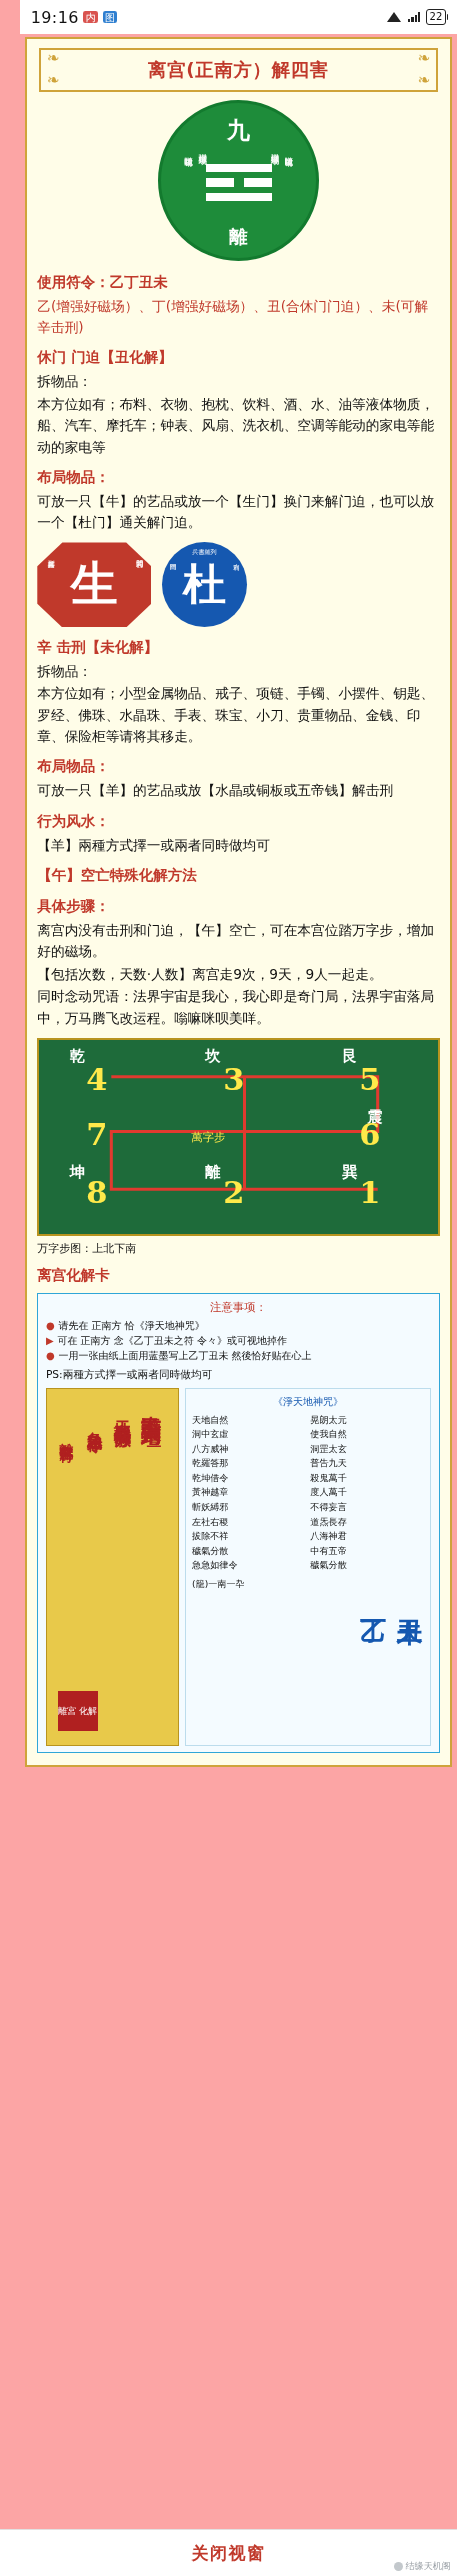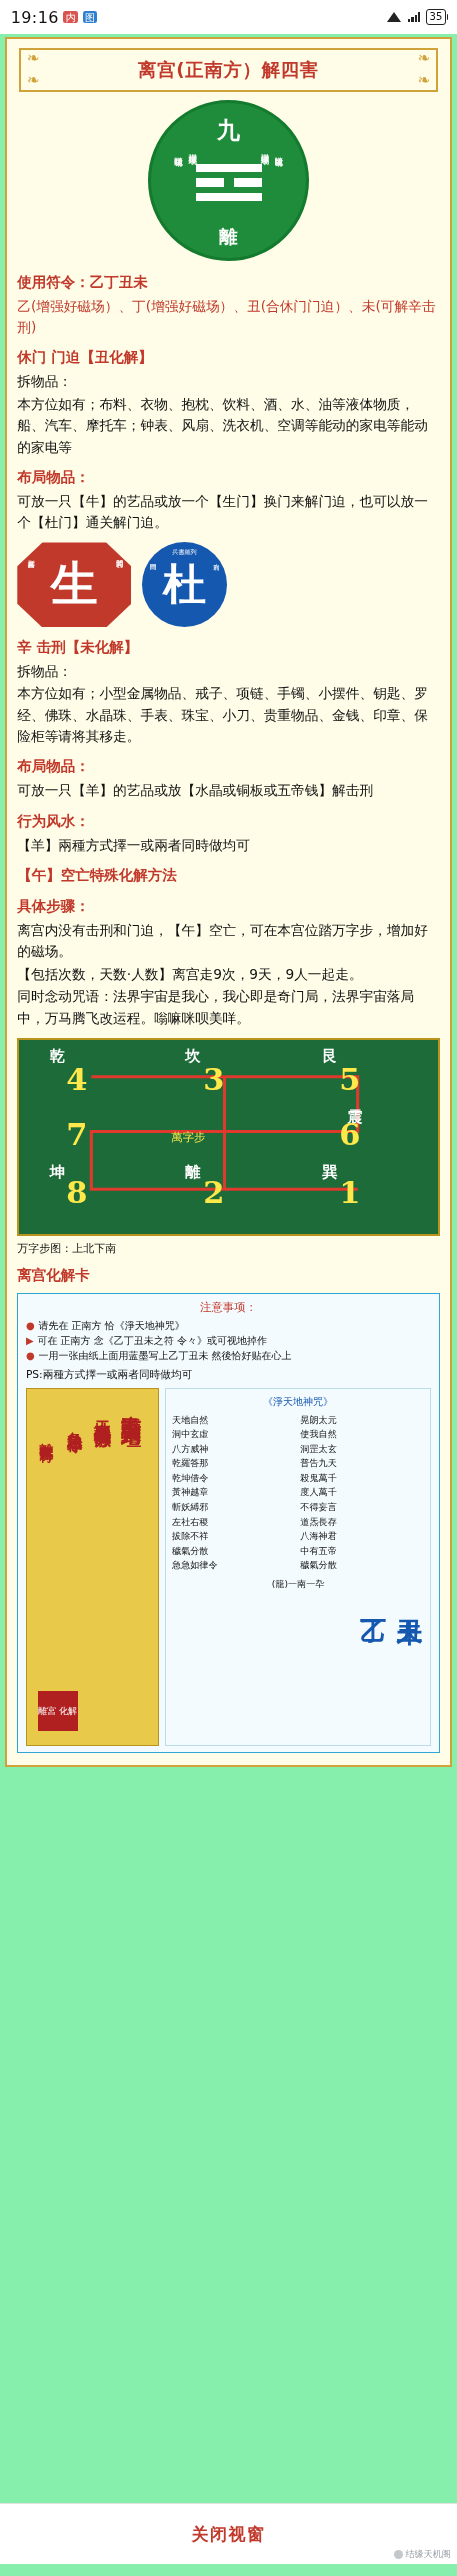--- a/index.html
+++ b/index.html
@@ -4,22 +4,23 @@
 <style>
   * { box-sizing: border-box; margin: 0; padding: 0; }
   body {
     width: 457px;
     background: #ffffff;
     font-family: "DejaVu Sans", "Liberation Sans", sans-serif;
   }
   .phone {
     width: 457px;
     min-height: 2576px;
-    background: #86efac;
-    position: relative;
+    background: #fca5a5;
+    position: relative;
+    padding-left: 20px;
   }
   
   .statusbar {
     height: 34px;
     background: #ffffff;
     display: flex;
     align-items: center;
     padding: 0 10.7px;
     font-size: 15.2px;
     color: #111;
@@ -373,39 +374,39 @@
   }
   .mantra .mt-grid {
     display: grid;
     grid-template-columns: 1fr 1fr;
     gap: 0 4.6px;
   }
   .mantra .mt-foot {
     margin-top: 4.6px;
     font-size: 9.1px;
     color: #111;
-    text-align: center;
+    text-align: left;
   }
   .mantra .big-chars {
     margin-top: 7.6px;
     display: flex;
     justify-content: flex-end;
     gap: 7.6px;
     font-size: 26px;
     font-weight: bold;
     color: #1558b0;
     font-family: "DejaVu Serif", "Liberation Serif", serif;
   }
   .mantra .big-chars .col { writing-mode: vertical-rl; line-height: 1.1; }
 
   
   .bottom-bar {
     position: absolute;
-    left: 0; right: 0; bottom: 12px;
-    height: 61px;
+    left: 0; right: 0; bottom: 0;
+    height: 47px;
     background: #ffffff;
     border-top: 0.8px solid #e2e2e2;
     display: flex;
     align-items: center;
     justify-content: center;
   }
   .close-btn {
     color: #c0392b;
     font-size: 17px;
     font-weight: bold;
@@ -443,21 +444,21 @@
       <span class="sb-badge2">图</span>
     </div>
     <div class="sb-right">
       <span class="wifi-ico"></span>
       <span class="sig-bars">
           <i></i>
           <i></i>
           <i></i>
           <i></i>
         </span>
-      <span class="batt">35</span>
+      <span class="batt">22</span>
     </div>
   </div>
 
   <div class="frame">
 
     <div class="title-card">
       <span class="corner c-tl">❧</span>
       <span class="corner c-tr">❧</span>
       <span class="corner c-bl">❧</span>
       <span class="corner c-br">❧</span>

